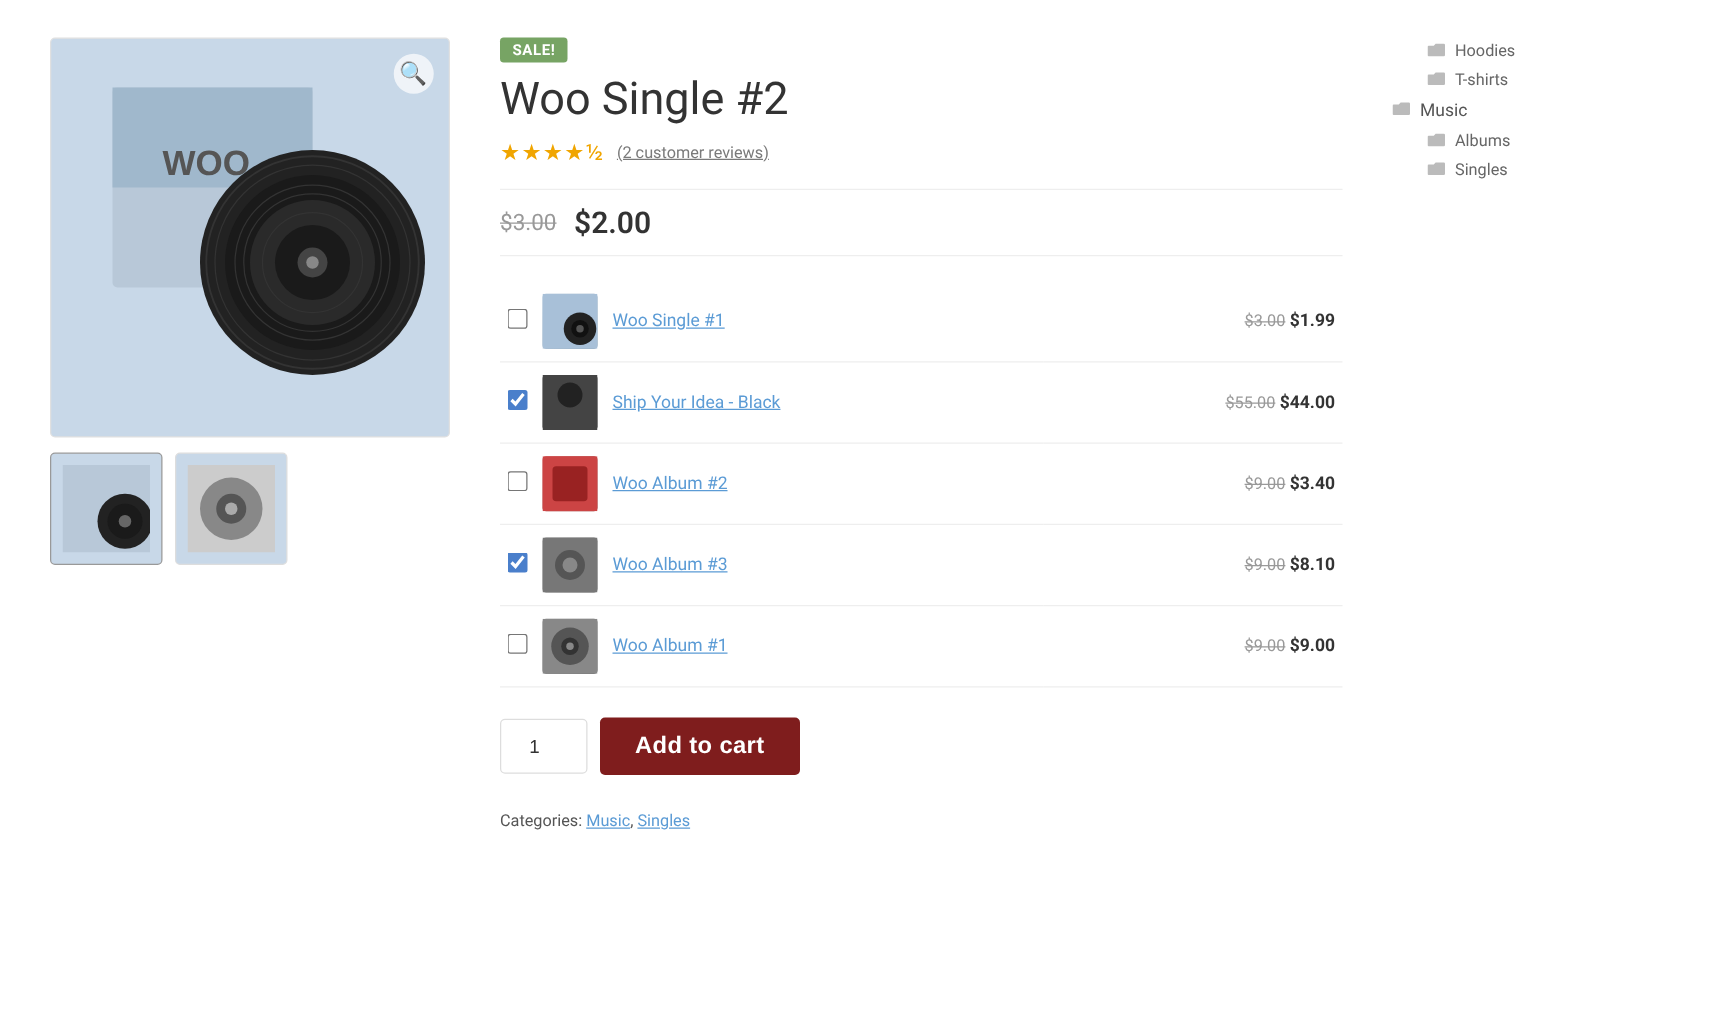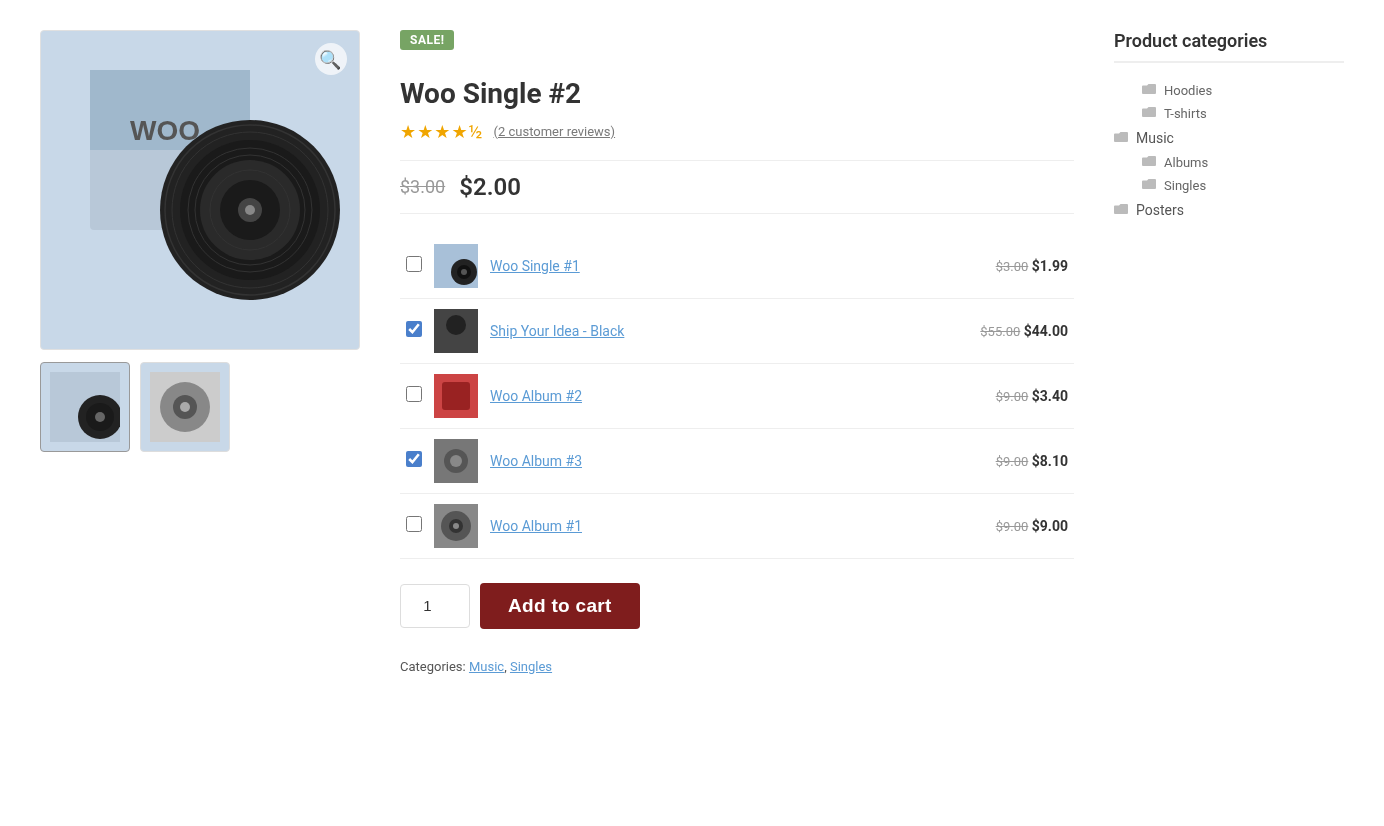--- a/index.html
+++ b/index.html
@@ -84,26 +84,26 @@
       flex: 1;
     }
     .sale-badge {
       display: inline-block;
       background: #77a464;
       color: #fff;
       font-size: 12px;
       font-weight: 700;
       padding: 3px 10px;
       border-radius: 3px;
-      margin-bottom: 27px;
+      margin-bottom: 8px;
       letter-spacing: 0.5px;
     }
     .product-title {
-      font-size: 28px;
-      font-weight: 700;
+      font-size: 36px;
+      font-weight: 400;
       color: #333;
       margin-bottom: 10px;
       line-height: 1.2;
     }
     .rating-row {
       display: flex;
       align-items: center;
       gap: 10px;
       margin-bottom: 18px;
     }
@@ -499,21 +499,20 @@
 
       
       <div class="categories-row">
         <span>Categories:</span>
         <span id="categories-links"><a href="#">Music</a>, <a href="#">Singles</a></span>
       </div>
     </div>
   </div>
 
   <div class="sidebar">
-    <div class="sidebar-title">Product categories</div>
     <div id="sidebar-categories">
         <div>
           <div class="sub-categories">
             <div class="sub-category-item">
         <span class="sub-category-icon"><svg width="14" height="12" viewBox="0 0 14 12" fill="none">
                   <path d="M1 2.5h4l1.5-1.5H13a1 1 0 011 1v8a1 1 0 01-1 1H1a1 1 0 01-1-1V3.5a1 1 0 011-1z" fill="#bbb"></path>
                 </svg></span>
         <span class="sub-category-label">Hoodies</span>
       </div>
             <div class="sub-category-item">
@@ -539,23 +538,15 @@
         <span class="sub-category-label">Albums</span>
       </div>
             <div class="sub-category-item">
         <span class="sub-category-icon"><svg width="14" height="12" viewBox="0 0 14 12" fill="none">
                   <path d="M1 2.5h4l1.5-1.5H13a1 1 0 011 1v8a1 1 0 01-1 1H1a1 1 0 01-1-1V3.5a1 1 0 011-1z" fill="#bbb"></path>
                 </svg></span>
         <span class="sub-category-label">Singles</span>
       </div>
           </div>
         </div>
-        <div>
-          <div class="category-item">
-    <span class="category-icon"><svg width="14" height="12" viewBox="0 0 14 12" fill="none">
-                <path d="M1 2.5h4l1.5-1.5H13a1 1 0 011 1v8a1 1 0 01-1 1H1a1 1 0 01-1-1V3.5a1 1 0 011-1z" fill="#bbb"></path>
-              </svg></span>
-    <span class="category-label">Posters</span>
-  </div>
-        </div>
       </div>
   </div>
 </div>
 
 </body></html>

